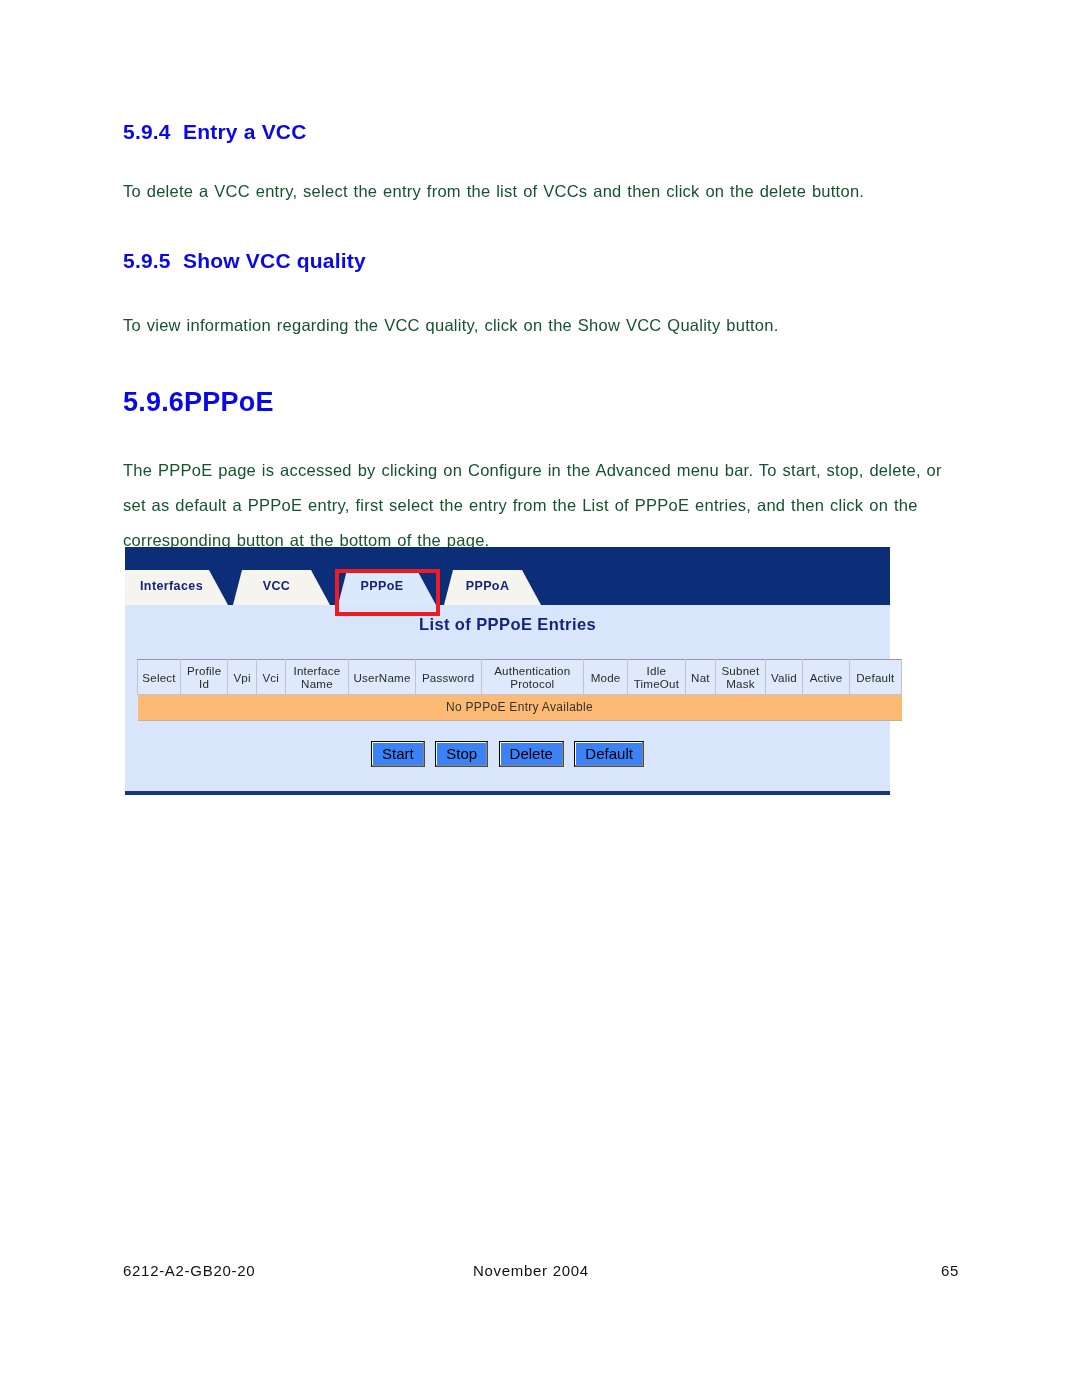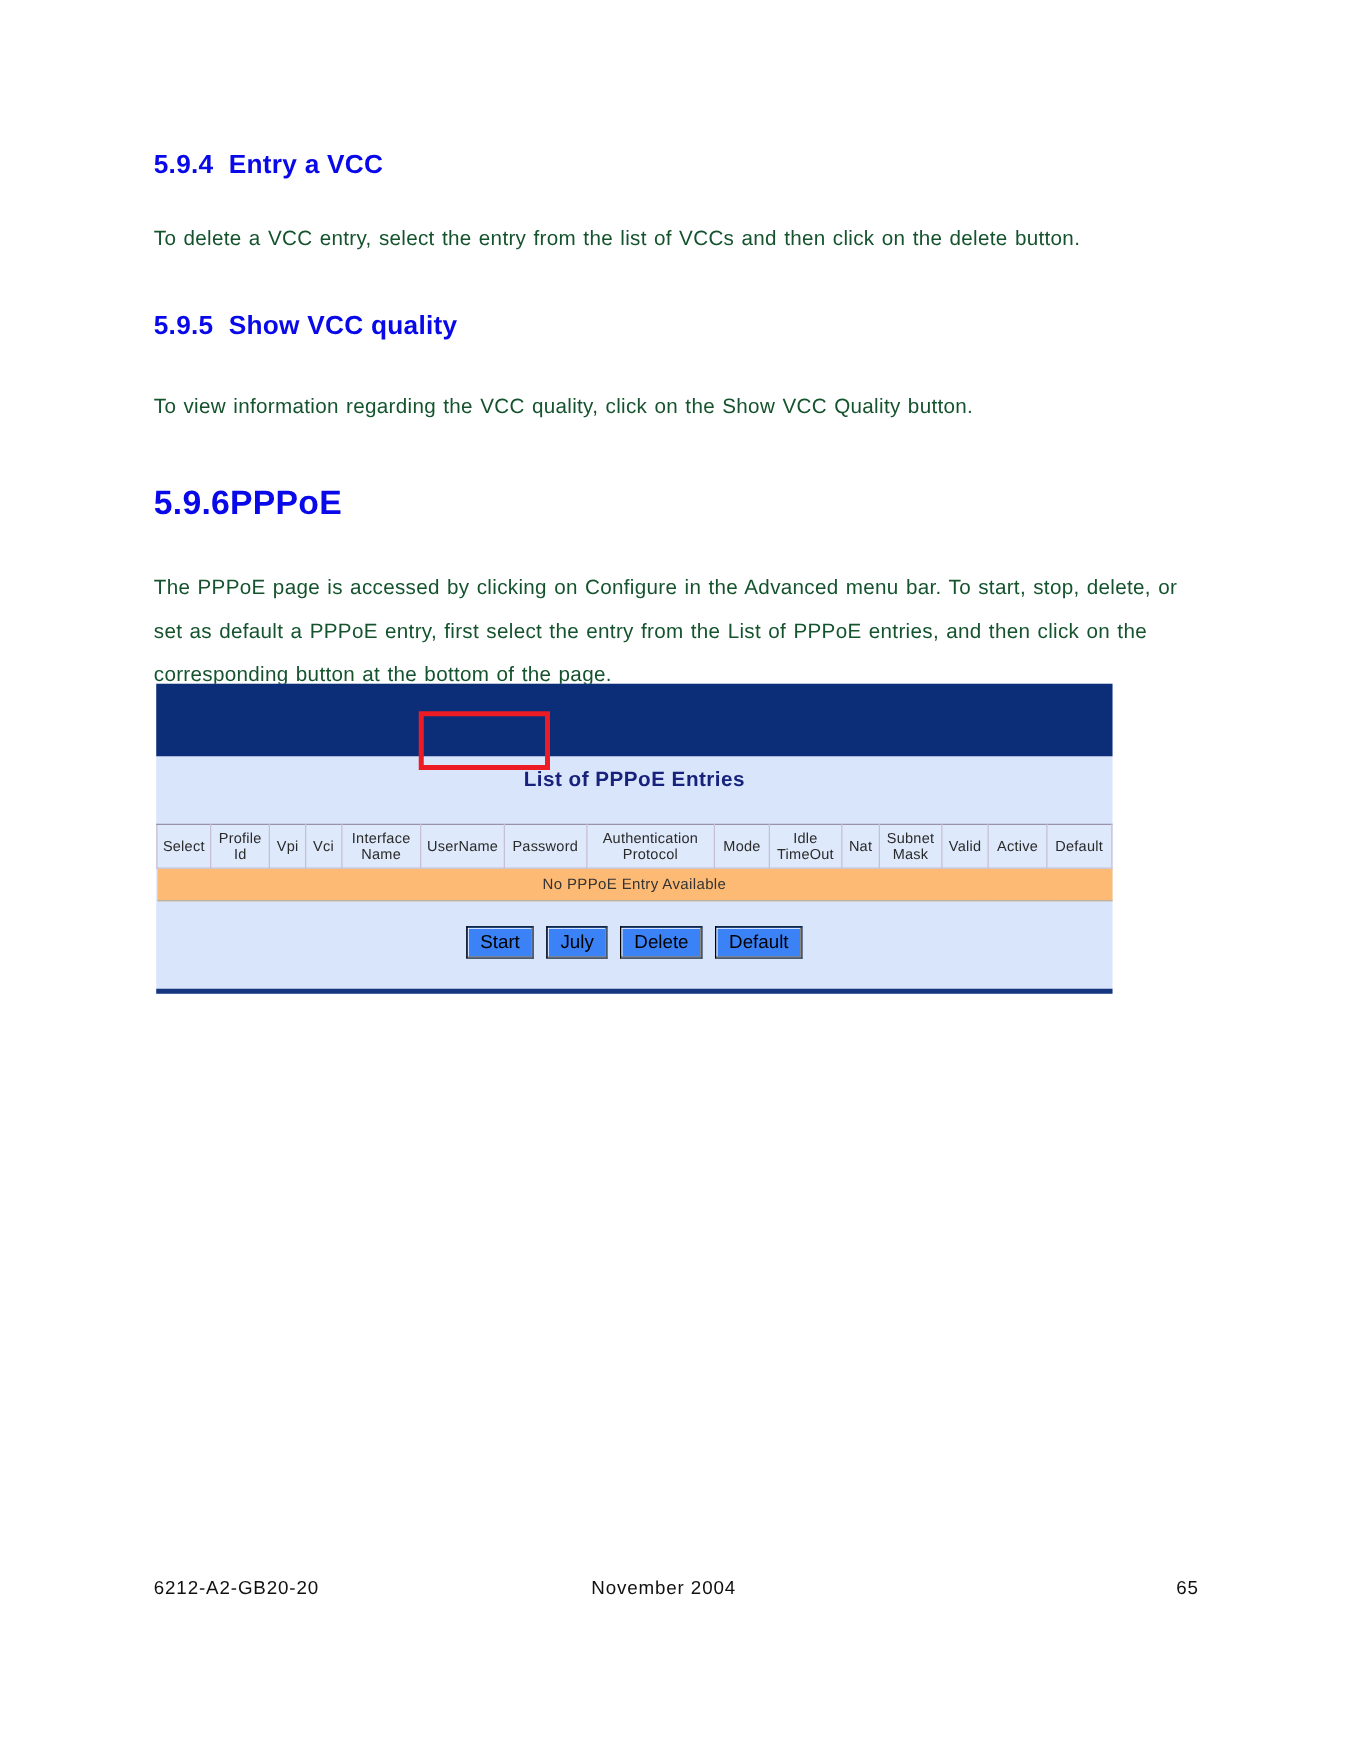--- a/index.html
+++ b/index.html
@@ -144,21 +144,21 @@
     text-align: center;
     color: #16227C;
     font-weight: bold;
     font-size: 16.5px;
     letter-spacing: 0.4px;
   }
 
   
   .tbl {
     position: absolute;
-    left: 0px;
+    left: 12px;
     top: 112px;
     width: 765px;
     border-collapse: collapse;
     table-layout: fixed;
     font-size: 11.6px;
     color: #2a2a2a;
   }
   .tbl th {
     border: 1px solid #C7BFD4;
     border-top: 1px solid #9A93A8;
@@ -248,20 +248,38 @@
     </div>
     <div class="gap-c"></div>
     <p class="para">The PPPoE page is accessed by clicking on Configure in the Advanced menu bar. To start, stop, delete, or set as default a PPPoE entry, first select the entry from the List of PPPoE entries, and then click on the corresponding button at the bottom of the page.</p>
 
   </div>
 
   <div class="shot">
 
     <div class="shot-topbar"></div>
 
+    <div class="tabs">
+      <div class="tab tab-interfaces">
+        <span class="tab-shape"></span>
+        <span class="tab-label">Interfaces</span>
+      </div>
+      <div class="tab tab-vcc">
+        <span class="tab-shape"></span>
+        <span class="tab-label">VCC</span>
+      </div>
+      <div class="tab tab-pppoe active">
+        <span class="tab-shape"></span>
+        <span class="tab-label">PPPoE</span>
+      </div>
+      <div class="tab tab-pppoa">
+        <span class="tab-shape"></span>
+        <span class="tab-label">PPPoA</span>
+      </div>
+    </div>
 
     <div class="redbox"></div>
 
     <div class="shot-title">List of PPPoE Entries</div>
 
     <table class="tbl">
       <colgroup>
         <col style="width:42px">
           <col style="width:46px">
           <col style="width:28px">
@@ -299,21 +317,21 @@
       </thead>
       <tbody>
         <tr>
           <td class="empty-row" colspan="15">No PPPoE Entry Available</td>
         </tr>
       </tbody>
     </table>
 
     <div class="btnrow">
       <button class="btn">Start</button>
-      <button class="btn">July</button>
+      <button class="btn">Stop</button>
       <button class="btn">Delete</button>
       <button class="btn">Default</button>
     </div>
 
   </div>
 
   <div class="footer">
     <span class="f-left">6212-A2-GB20-20</span>
     <span class="f-mid">November 2004</span>
     <span class="f-right">65</span>

